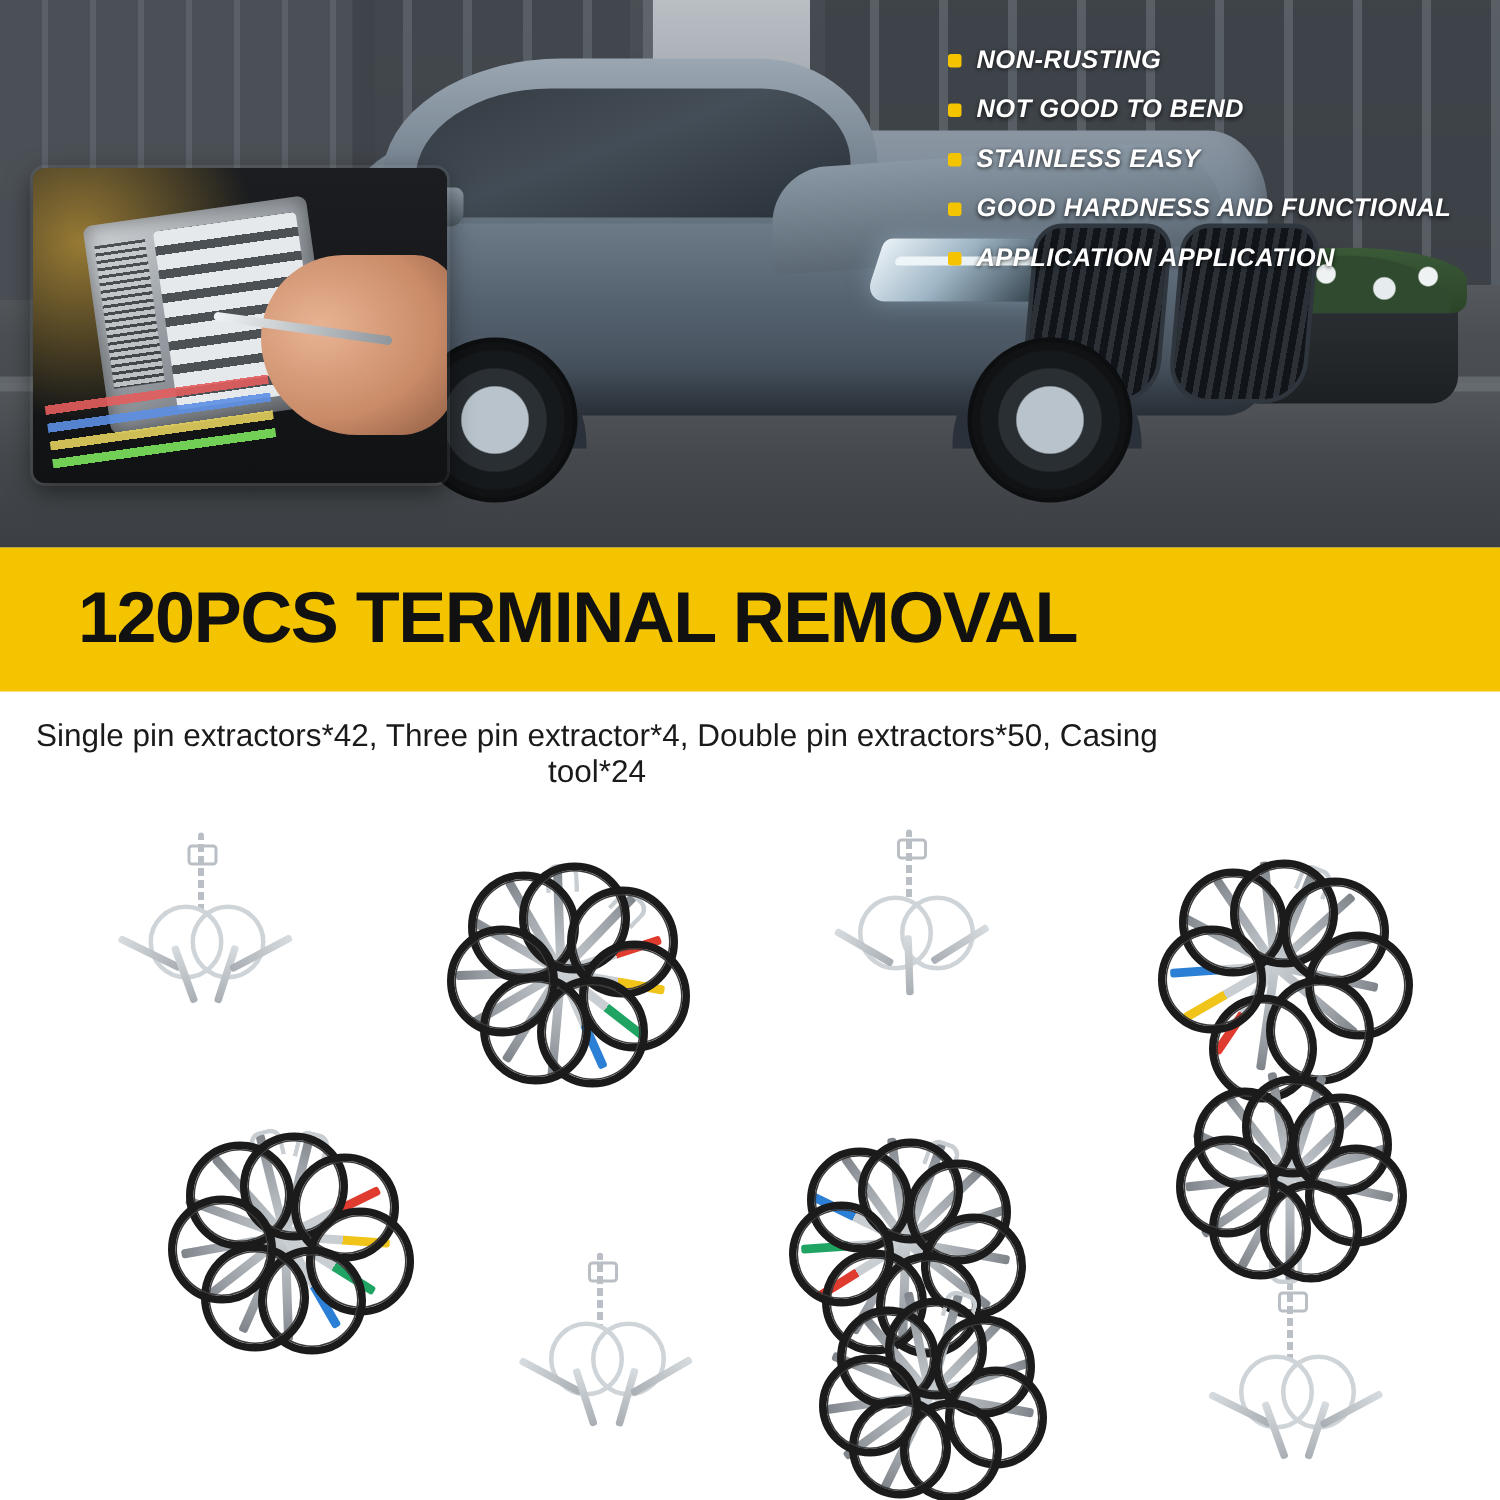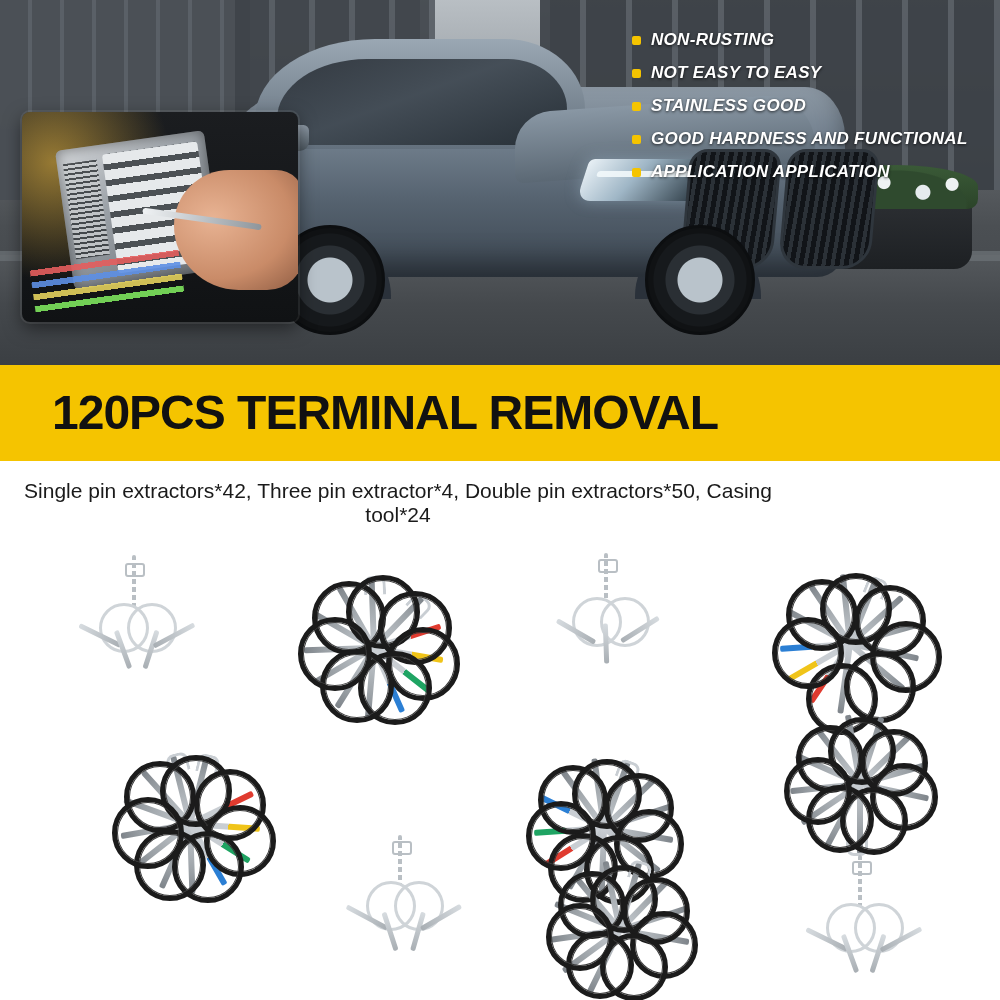--- a/index.html
+++ b/index.html
@@ -432,25 +432,25 @@
       <div class="pick"></div>
     </div>
 
     <div class="bullets">
       <div class="bullet">
         <span class="dot"></span>
         <span class="txt">NON-RUSTING</span>
       </div>
       <div class="bullet">
         <span class="dot"></span>
-        <span class="txt">NOT EASY TO EASY</span>
+        <span class="txt">NOT GOOD TO BEND</span>
       </div>
       <div class="bullet">
         <span class="dot"></span>
-        <span class="txt">STAINLESS GOOD</span>
+        <span class="txt">STAINLESS EASY</span>
       </div>
       <div class="bullet">
         <span class="dot"></span>
         <span class="txt">GOOD HARDNESS AND FUNCTIONAL</span>
       </div>
       <div class="bullet">
         <span class="dot"></span>
         <span class="txt">APPLICATION APPLICATION</span>
       </div>
     </div>

